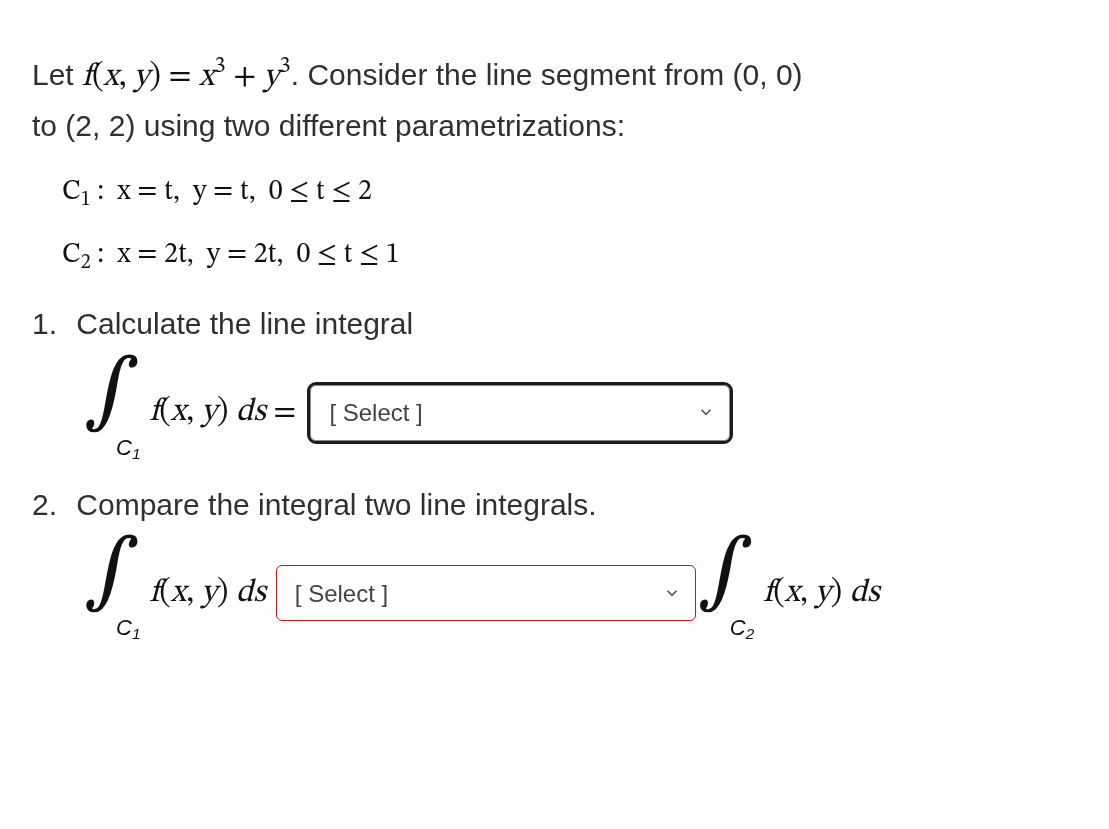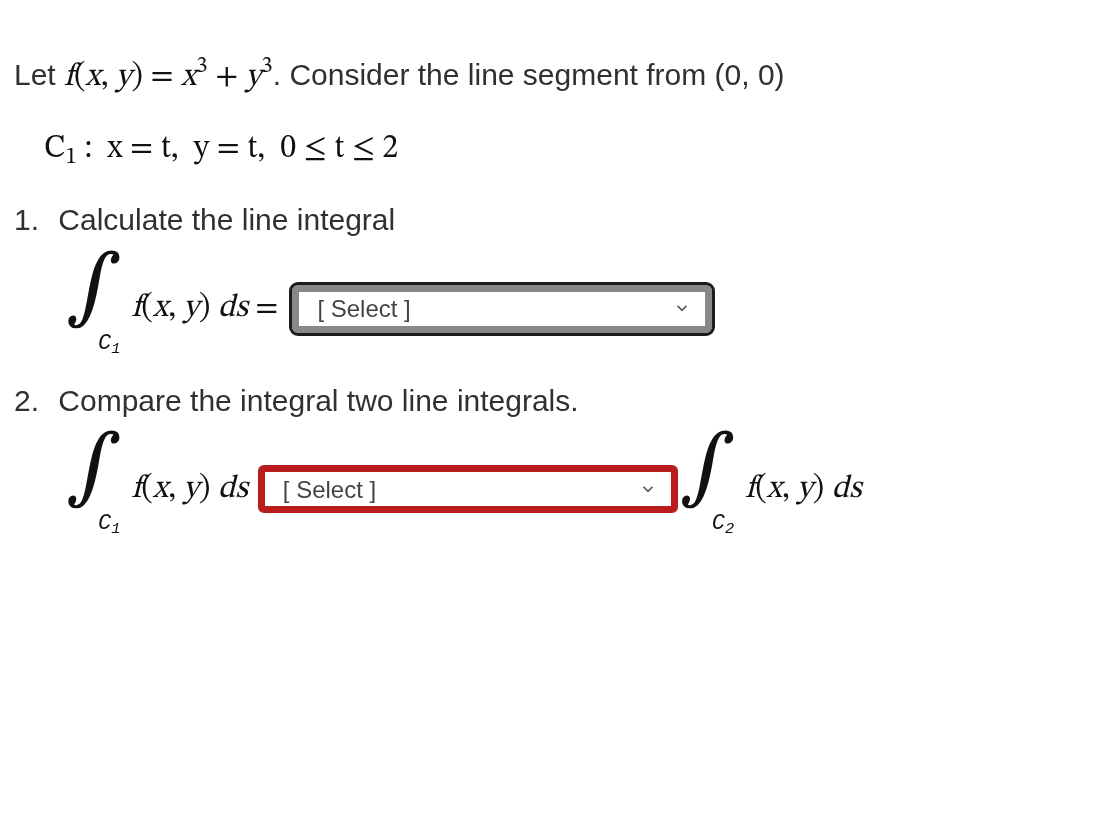--- a/index.html
+++ b/index.html
@@ -5,32 +5,32 @@
   html, body {
     margin: 0;
     padding: 0;
     width: 1109px;
     height: 829px;
     background: #ffffff;
     font-family: "Segoe UI", "Helvetica Neue", Arial, sans-serif;
     color: #2e2e2e;
   }
   .page {
-    padding: 48px 20px 20px 14px;
+    padding: 48px 20px 20px 32px;
     font-size: 30px;
     line-height: 1.55;
     color: #303030;
   }
   .intro {
     margin-bottom: 22px;
   }
   .param-block {
     margin: 8px 0 22px 30px;
     font-family: "Cambria Math", "STIX Two Math", "Times New Roman", serif;
-    font-size: 32px;
+    font-size: 28px;
     color: #111;
   }
   .param-line {
     margin: 18px 0;
   }
   .q-block {
   }
   .q-number {
     display: inline-block;
     width: 36px;
@@ -85,36 +85,36 @@
     font-size: 82px;
     line-height: 1;
     font-family: "Cambria Math", "STIX Two Math", "Times New Roman", serif;
   }
   .int-low {
     position: absolute;
     bottom: -12px;
     left: 24px;
     font-size: 22px;
     font-style: italic;
-    font-family: Liberation Mono, monospace;
+    font-family: Liberation Sans, sans-serif;
   }
   .int-low-sub {
     font-size: 0.7em;
     vertical-align: -0.25em;
   }
 
   
   .select {
     display: inline-flex;
     align-items: center;
     justify-content: space-between;
-    height: 48px;
+    height: 56px;
     min-width: 200px;
     padding: 0 14px 0 18px;
-    border: 7px solid #b91c1c;
+    border: 1px solid #b91c1c;
     border-radius: 6px;
     font-size: 24px;
     color: #444;
     background: #fff;
     box-sizing: border-box;
     cursor: pointer;
     user-select: none;
   }
   .select.primary {
     outline: 3px solid #1c1c1c;
@@ -138,25 +138,29 @@
   }
 </style>
 </head>
 <body>
 
 <div class="page">
 
   <div class="intro">
     <span>Let </span><span class="math"><span class="fn">f</span>(<span class="var">x</span>, <span class="var">y</span>)<span> = </span><span class="var">x</span><span class="sup">3</span><span> + </span><span class="var">y</span><span class="sup">3</span></span><span>. </span><span>Consider the line segment from (0, 0)</span>
     <br>
+    <span>to (2, 2) using two different parametrizations:</span>
   </div>
 
   <div class="param-block">
     <div class="param-line">
       <span class="var">C</span><span class="sub">1</span>&nbsp;:&nbsp;&nbsp;<span class="var">x</span> = <span class="var">t</span>,&nbsp;&nbsp;<span class="var">y</span> = <span class="var">t</span>,&nbsp;&nbsp;0 ≤ <span class="var">t</span> ≤ 2
+    </div>
+    <div class="param-line">
+      <span class="var">C</span><span class="sub">2</span>&nbsp;:&nbsp;&nbsp;<span class="var">x</span> = 2<span class="var">t</span>,&nbsp;&nbsp;<span class="var">y</span> = 2<span class="var">t</span>,&nbsp;&nbsp;0 ≤ <span class="var">t</span> ≤ 1
     </div>
   </div>
 
   <div class="q-block">
     <span class="q-number">1.</span>
     <span class="q-text">Calculate the line integral</span>
 
     <div class="integral-row">
       <span class="math">
         <span class="int-wrap">

